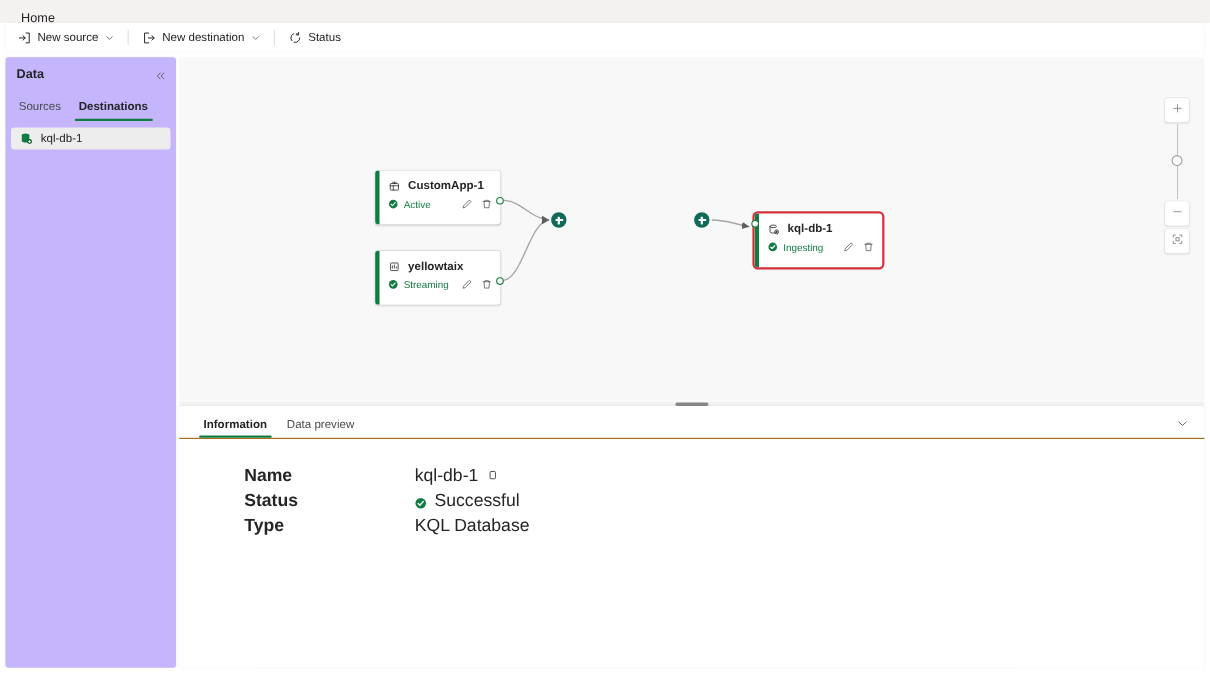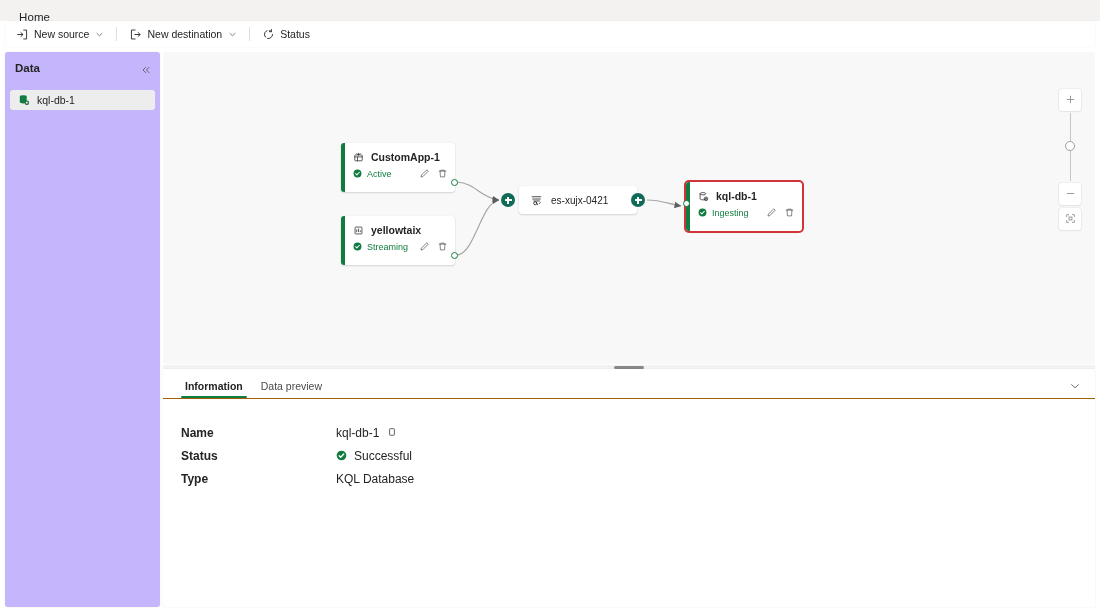--- a/index.html
+++ b/index.html
@@ -102,20 +102,21 @@
   .canvas-svg { position: absolute; inset: 0; }
 
   
   .node {
     position: absolute;
     background: #ffffff;
     border-radius: 3px;
     box-shadow: 0 1px 2px rgba(0,0,0,.14), 0 0 1px rgba(0,0,0,.12);
     overflow: hidden;
     cursor: default;
+    margin-top: 12px;
   }
   .node .accent {
     position: absolute; left: 0; top: 0; bottom: 0; width: 4px;
     background: #107c41;
   }
   .node-title {
     display: flex; align-items: center; gap: 7px;
     padding: 8px 8px 0 12px;
     font-size: 10.5px; color: #242424; font-weight: bold;
     white-space: nowrap;
@@ -235,21 +236,21 @@
   }
   .det-chev {
     position: absolute; right: 14px; bottom: 8px;
     width: 12px; height: 12px; color: #605e5c; cursor: default;
   }
   .det-chev svg { width: 100%; height: 100%; }
 
   .det-body { padding: 22px 0 0 18px; }
   .det-row {
     display: flex; align-items: center; height: 23px;
-    font-size: 12px; color: #242424;
+    font-size: 16px; color: #242424; margin-left: 41px;
   }
   .det-key { width: 155px; font-weight: bold; color: #242424; }
   .det-val { display: flex; align-items: center; gap: 7px; color: #242424; }
   .det-val .ico { width: 11px; height: 11px; color: #323130; }
   .det-val .sdot { width: 11px; height: 11px; flex: none; }
 </style>
 </head>
 <body>
 
 <div class="tabstrip">
@@ -308,20 +309,28 @@
 <div class="sidebar">
   <div class="sb-head">
     <span class="sb-title">Data</span>
     <span class="sb-collapse">
       <svg viewBox="0 0 16 16" fill="none" stroke="#605e5c" stroke-width="1.2">
         <path d="M7.5 4.5 4 8l3.5 3.5M12 4.5 8.5 8l3.5 3.5" stroke-linecap="round" stroke-linejoin="round"></path>
       </svg>
     </span>
   </div>
 
+  <div class="sb-tabs">
+    <div class="sb-tab">
+      <span>Sources</span>
+    </div>
+    <div class="sb-tab active">
+      <span>Destinations</span>
+    </div>
+  </div>
 
   <div class="sb-list">
     <div class="sb-item">
       <span class="ico">
         <svg viewBox="0 0 16 16">
           <ellipse cx="7" cy="3.6" rx="4.6" ry="1.9" fill="#107c41"></ellipse>
           <path d="M2.4 3.6v7.2c0 1.05 2.06 1.9 4.6 1.9s4.6-.85 4.6-1.9V3.6" fill="#107c41"></path>
           <circle cx="11.8" cy="11.6" r="3" fill="#0b5c31"></circle>
           <path d="M10.4 11.6h2.8M11.8 10.2v2.8" stroke="#fff" stroke-width="1" stroke-linecap="round"></path>
         </svg>
@@ -409,32 +418,20 @@
         </span>
         <span class="ico">
           <svg viewBox="0 0 16 16" fill="none" stroke="#605e5c" stroke-width="1.1">
             <path d="M3.2 4.5h9.6M5.6 4.5V3.1h4.8v1.4M4.4 4.5l.6 8.4h6l.6-8.4" stroke-linecap="round" stroke-linejoin="round"></path>
           </svg>
         </span>
       </span>
     </div>
   </div>
 
-  <div class="node mid">
-    <span class="ico">
-      <svg viewBox="0 0 16 16" fill="none" stroke="#242424" stroke-width="1">
-        <path d="M2.6 3.4h10.8" stroke-linecap="round"></path>
-        <path d="M3.4 6.2h9.2M4.6 8.6h7" stroke-linecap="round"></path>
-        <circle cx="6.4" cy="11.4" r="1.9"></circle>
-        <path d="M9.3 13.4 7.7 10.2" stroke-linecap="round"></path>
-        <path d="M11.4 11.8l1.4-1.4" stroke-linecap="round"></path>
-      </svg>
-    </span>
-    <span>es-xujx-0421</span>
-  </div>
 
   <div class="node dest">
     <div class="accent"></div>
     <div class="node-title">
       <span class="ico">
         <svg viewBox="0 0 16 16" fill="none" stroke="#242424" stroke-width="1.05">
           <ellipse cx="7.2" cy="4" rx="4.2" ry="1.7"></ellipse>
           <path d="M3 4v7.2c0 .94 1.88 1.7 4.2 1.7 1 0 1.92-.14 2.64-.38" stroke-linecap="round"></path>
           <circle cx="11.6" cy="11.4" r="2.6"></circle>
           <path d="M10.4 11.4h2.4M11.6 10.2v2.4" stroke-linecap="round"></path>

